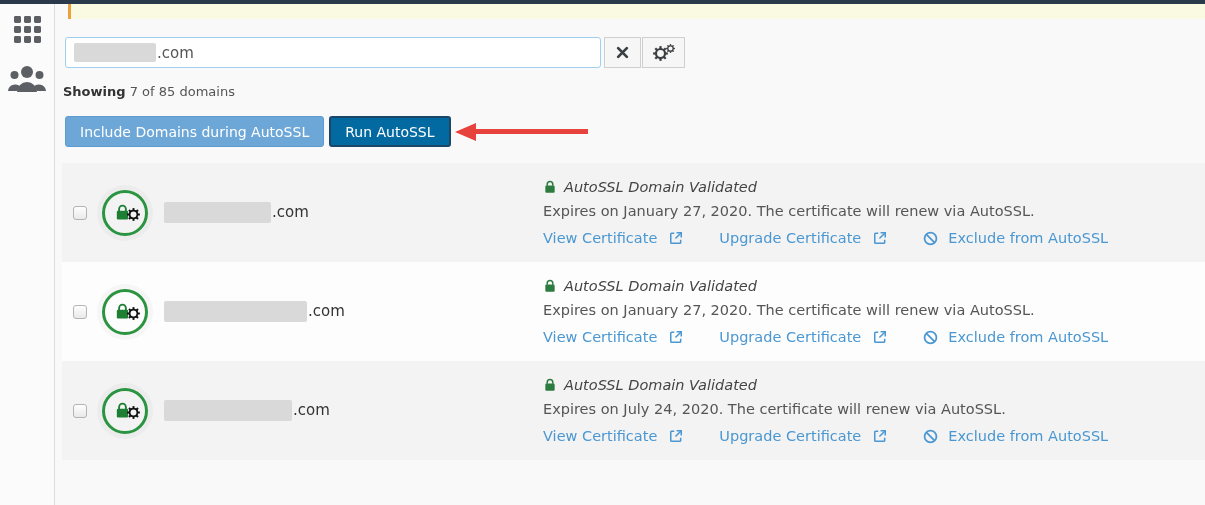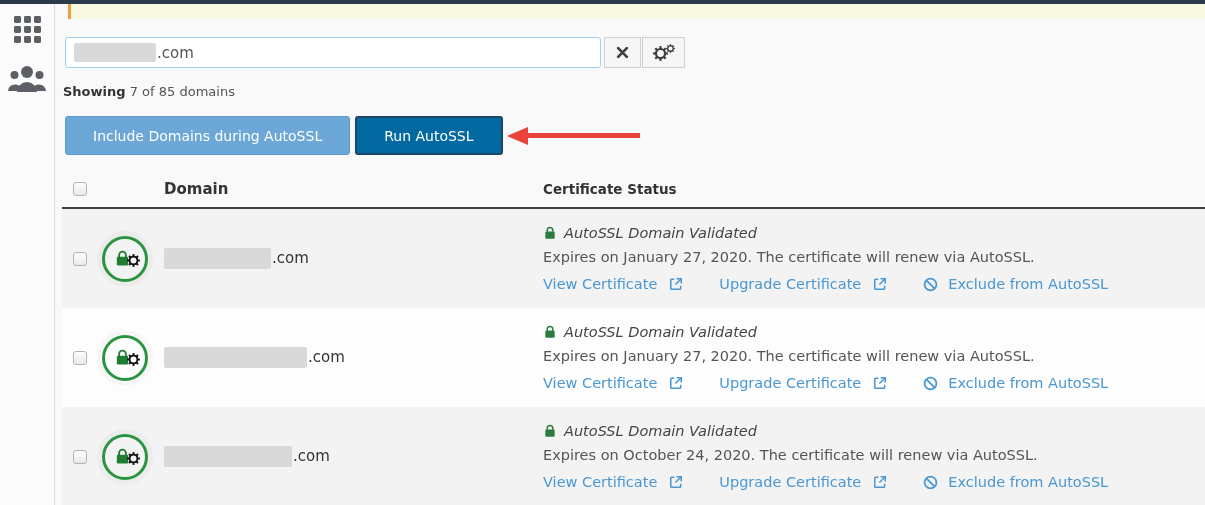--- a/index.html
+++ b/index.html
@@ -50,22 +50,22 @@
   .btn-clear { width: 37px; margin-left: 3px; }
   .btn-settings { width: 43px; margin-left: 1px; }
 
   
   .summary { margin: 16px 0 0 1px; font-size: 13px; color: #555; }
   .summary b { color: #333; }
 
   
   .toolbar { display: flex; align-items: center; margin: 17px 0 0 3px; }
   .btn {
-    height: 39px; border-radius: 3px; color: #fff; font-size: 14px;
-    display: flex; align-items: center; padding: 0 27px; cursor: pointer;
+    height: 31px; border-radius: 3px; color: #fff; font-size: 14px;
+    display: flex; align-items: center; padding: 0 14px; cursor: pointer;
     font-family: inherit; white-space: nowrap;
   }
   .btn-light { background: #6ca7d8; border: 1px solid #5b9bd0; margin-right: 5px; }
   .btn-primary { background: #0369a1; border: 2px solid #1c4668; }
 
   
   .arrow { display: flex; align-items: center; margin-left: 4px; height: 20px; }
   .arrow-head {
     width: 0; height: 0;
     border-top: 9px solid transparent; border-bottom: 9px solid transparent;
@@ -221,28 +221,20 @@
   <div class="toolbar">
     <button class="btn btn-light">Include Domains during AutoSSL</button>
     <button class="btn btn-primary">Run AutoSSL</button>
     <div class="arrow">
       <div class="arrow-head"></div>
       <div class="arrow-shaft"></div>
     </div>
   </div>
 
   <div class="tbl">
-    <div class="tbl-header">
-      <div class="cell-check">
-          <div class="checkbox"></div>
-        </div>
-      <div class="cell-icon"></div>
-      <div class="cell-domain">Domain</div>
-      <div class="cell-status">Certificate Status</div>
-    </div>
 
     <div class="tbl-row row-odd r1">
       <div class="cell-check">
           <div class="checkbox"></div>
         </div>
       <div class="cell-icon">
         <div class="badge">
           <span class="lock-pos">
               <svg width="17" height="17" viewBox="0 0 24 24">
                 <use href="#def-lock"></use>
@@ -380,21 +372,21 @@
       </div>
       <div class="cell-status">
         <div class="status-line1">
           <span class="lock">
               <svg width="14" height="14" viewBox="0 0 24 24">
                 <use href="#def-lock"></use>
               </svg>
             </span>
           <span>AutoSSL Domain Validated</span>
         </div>
-        <div class="status-line2">Expires on October 24, 2020. The certificate will renew via AutoSSL.</div>
+        <div class="status-line2">Expires on July 24, 2020. The certificate will renew via AutoSSL.</div>
         <div class="status-links">
           <a class="link">
               <span>View Certificate</span>
               <span class="ext">
                 <svg width="14" height="14" viewBox="0 0 24 24" style="color:#4a97d2">
                   <use href="#def-ext"></use>
                 </svg>
               </span>
             </a>
           <a class="link">

